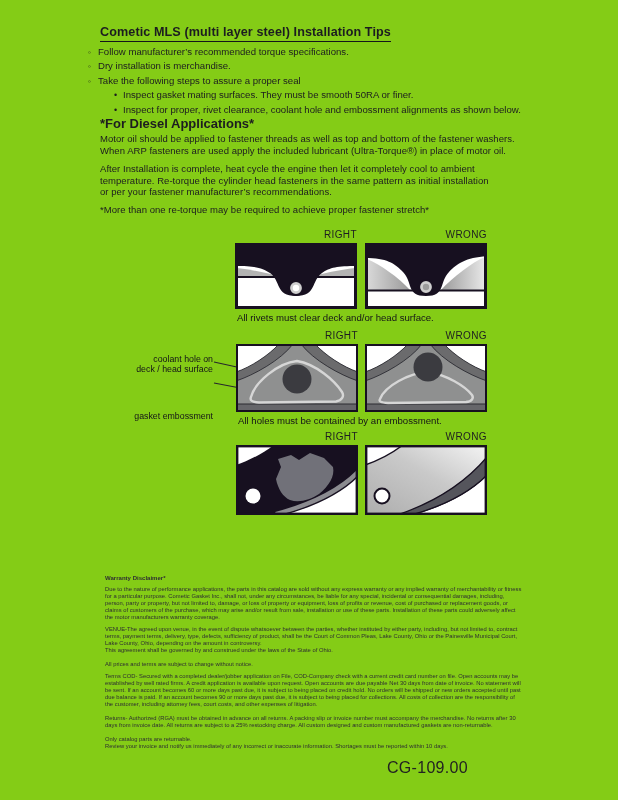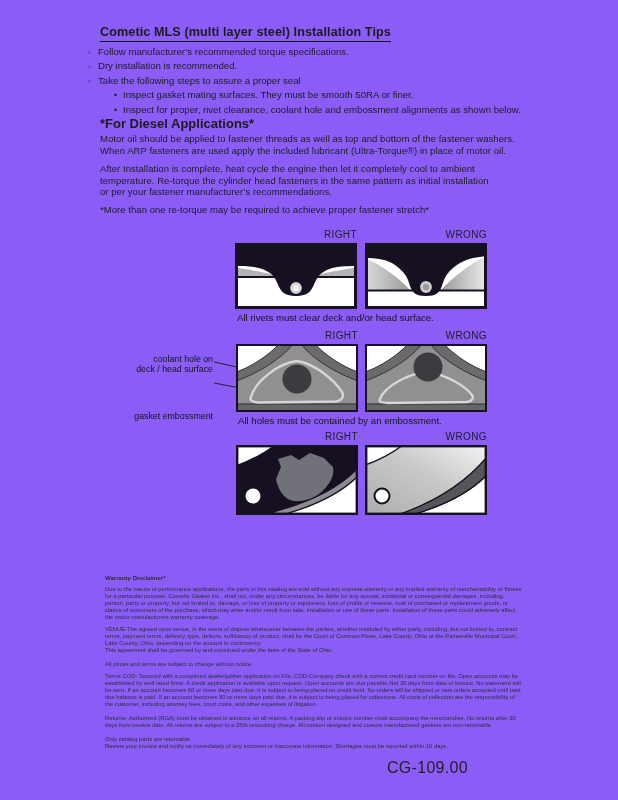--- a/index.html
+++ b/index.html
@@ -1,17 +1,17 @@
 <!DOCTYPE html>
 <html><head>
 <meta charset="utf-8">
 <style>
   html,body{margin:0;padding:0;background:#e8e8e8;}
   .page{
-    position:relative;width:618px;height:800px;background:#8b5cf6;
+    position:relative;width:618px;height:800px;background:#84cc16;
     font-family:"Liberation Sans","DejaVu Sans",sans-serif;color:#1c1c20;
     overflow:hidden;margin:0 auto;
   }
   .abs{position:absolute;}
   .pre{white-space:pre-line;}
 
   .title{
     left:100px;top:25px;font-size:12.6px;font-weight:bold;letter-spacing:.1px;
     border-bottom:1.6px solid #15151a;padding-bottom:1.5px;display:inline-block;
   }
@@ -69,21 +69,21 @@
 
   <div class="abs title">Cometic MLS (multi layer steel) Installation Tips</div>
 
   <div class="abs tips">
     <div class="tip-row">
       <span class="b1">◦</span>
       <span>Follow manufacturer’s recommended torque specifications.</span>
     </div>
     <div class="tip-row">
       <span class="b1">◦</span>
-      <span>Dry installation is recommended.</span>
+      <span>Dry installation is merchandise.</span>
     </div>
     <div class="tip-row">
       <span class="b1">◦</span>
       <span>Take the following steps to assure a proper seal</span>
     </div>
     <div class="tip-row sub">
       <span class="b2">•</span>
       <span>Inspect gasket mating surfaces.  They must be smooth 50RA or finer.</span>
     </div>
     <div class="tip-row sub">

